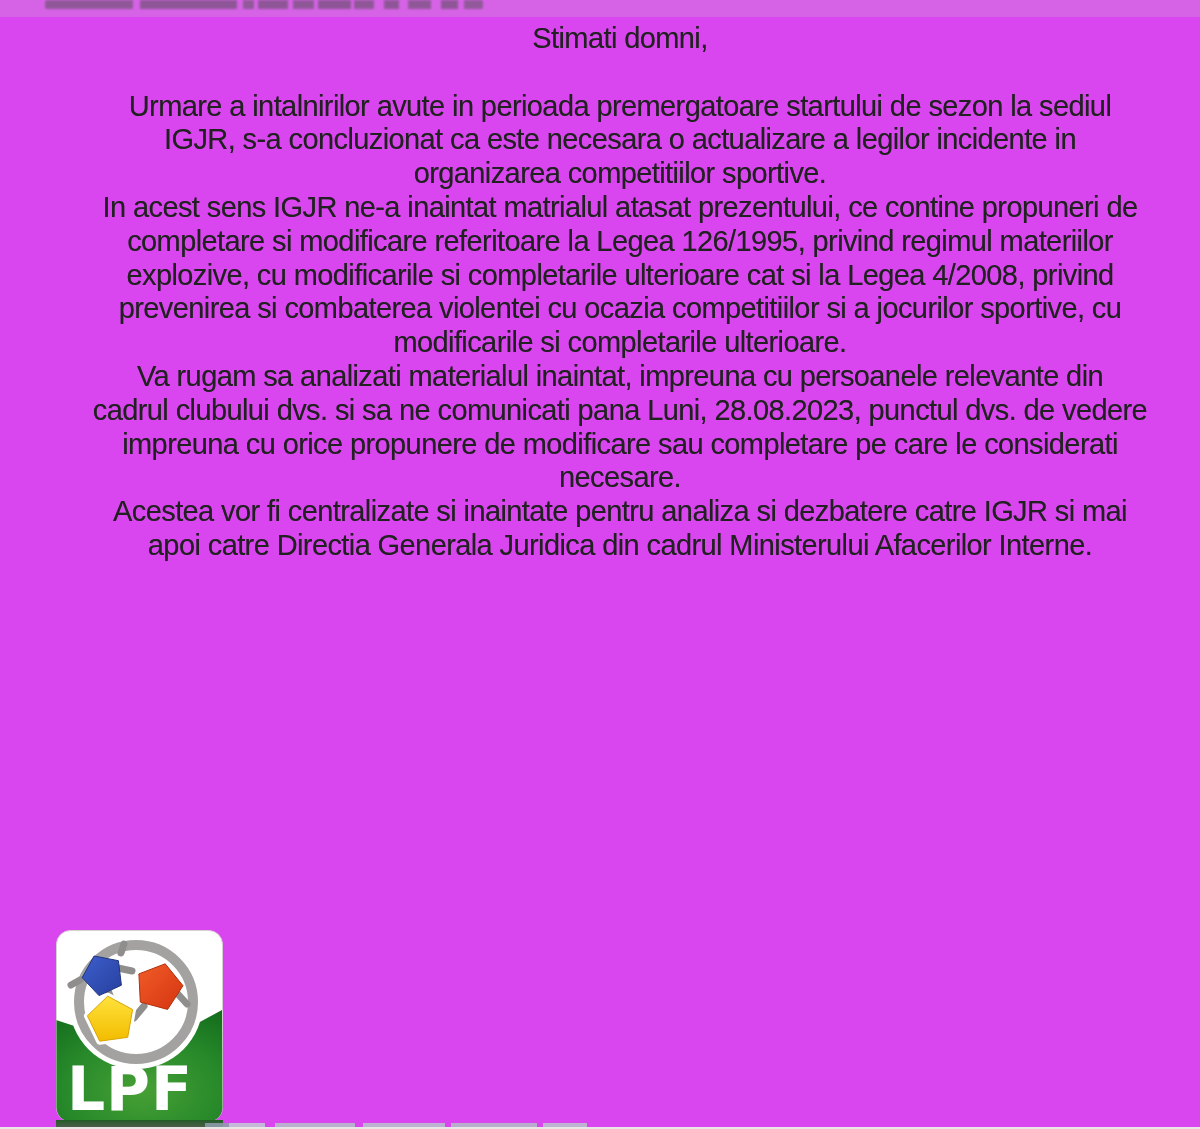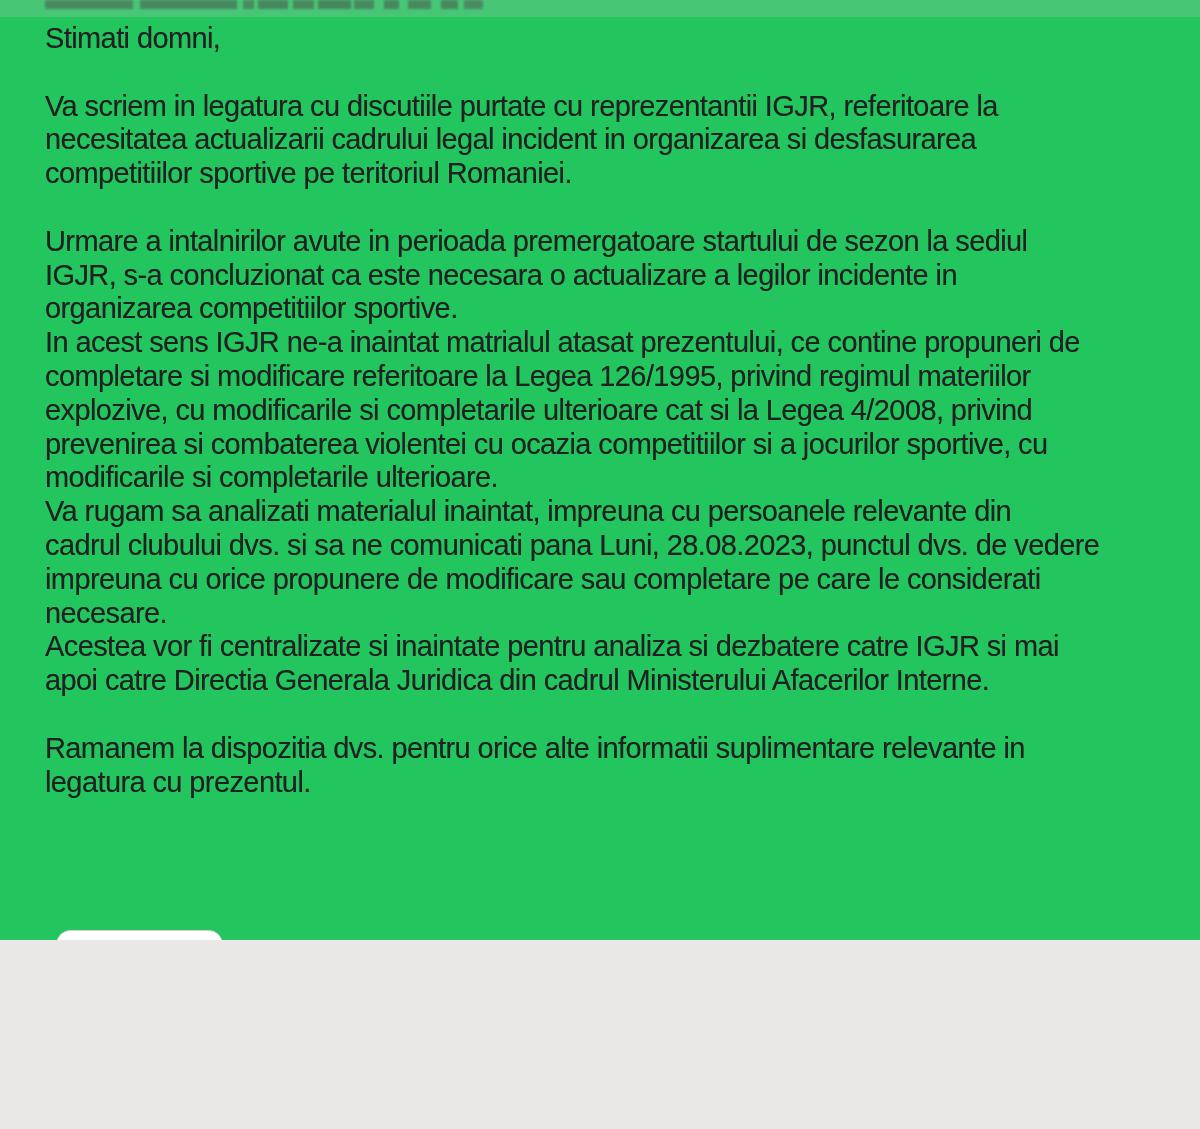--- a/index.html
+++ b/index.html
@@ -1,21 +1,22 @@
 <!DOCTYPE html>
 <html><head>
 <meta charset="utf-8">
 <style>
   html,body{margin:0;padding:0;background:#e9e8e6;}
   .page{
     position:relative;
-    width:1200px;height:940px;
-    background:#22c55e;
+    width:1200px;height:1127px;
+    background:#d946ef;
     overflow:hidden;
     font-family:"Liberation Sans","DejaVu Sans",sans-serif;
+    text-align:center;
   }
   .top-band{
     position:absolute;left:0;top:0;width:1200px;height:17px;
     background:rgba(205,203,200,0.22);
   }
   .remnant-top{
     position:absolute;left:45px;top:0;width:438px;height:9px;
     border-radius:2px;
     background:linear-gradient(90deg,
       #4d4d4d 0 88px, rgba(77,77,77,0) 88px 95px,
@@ -65,39 +66,34 @@
 </head>
 <body>
 
 <div class="page">
 
   <div class="top-band"></div>
   <div class="remnant-top"></div>
 
   <div class="letter">
     <p class="salutation">Stimati domni,</p>
-    <p>Va scriem in legatura cu discutiile purtate cu reprezentantii IGJR, referitoare la
-necesitatea actualizarii cadrului legal incident in organizarea si desfasurarea
-competitiilor sportive pe teritoriul Romaniei.</p>
     <p>Urmare a intalnirilor avute in perioada premergatoare startului de sezon la sediul
 IGJR, s-a concluzionat ca este necesara o actualizare a legilor incidente in
 organizarea competitiilor sportive.
 In acest sens IGJR ne-a inaintat matrialul atasat prezentului, ce contine propuneri de
 completare si modificare referitoare la Legea 126/1995, privind regimul materiilor
 explozive, cu modificarile si completarile ulterioare cat si la Legea 4/2008, privind
 prevenirea si combaterea violentei cu ocazia competitiilor si a jocurilor sportive, cu
 modificarile si completarile ulterioare.
 Va rugam sa analizati materialul inaintat, impreuna cu persoanele relevante din
 cadrul clubului dvs. si sa ne comunicati pana Luni, 28.08.2023, punctul dvs. de vedere
 impreuna cu orice propunere de modificare sau completare pe care le considerati
 necesare.
 Acestea vor fi centralizate si inaintate pentru analiza si dezbatere catre IGJR si mai
 apoi catre Directia Generala Juridica din cadrul Ministerului Afacerilor Interne.</p>
-    <p>Ramanem la dispozitia dvs. pentru orice alte informatii suplimentare relevante in
-legatura cu prezentul.</p>
   </div>
 
   <svg class="logo-svg" width="167" height="192" viewBox="0 0 167 192" xmlns="http://www.w3.org/2000/svg">
     <defs>
       <radialGradient id="greenGrad" cx="0.52" cy="0.72" r="0.95">
         <stop offset="0" stop-color="#47a035"></stop>
         <stop offset="0.5" stop-color="#27892a"></stop>
         <stop offset="1" stop-color="#0e6418"></stop>
       </radialGradient>
       <linearGradient id="redGrad" x1="0" y1="0" x2="1" y2="1">

